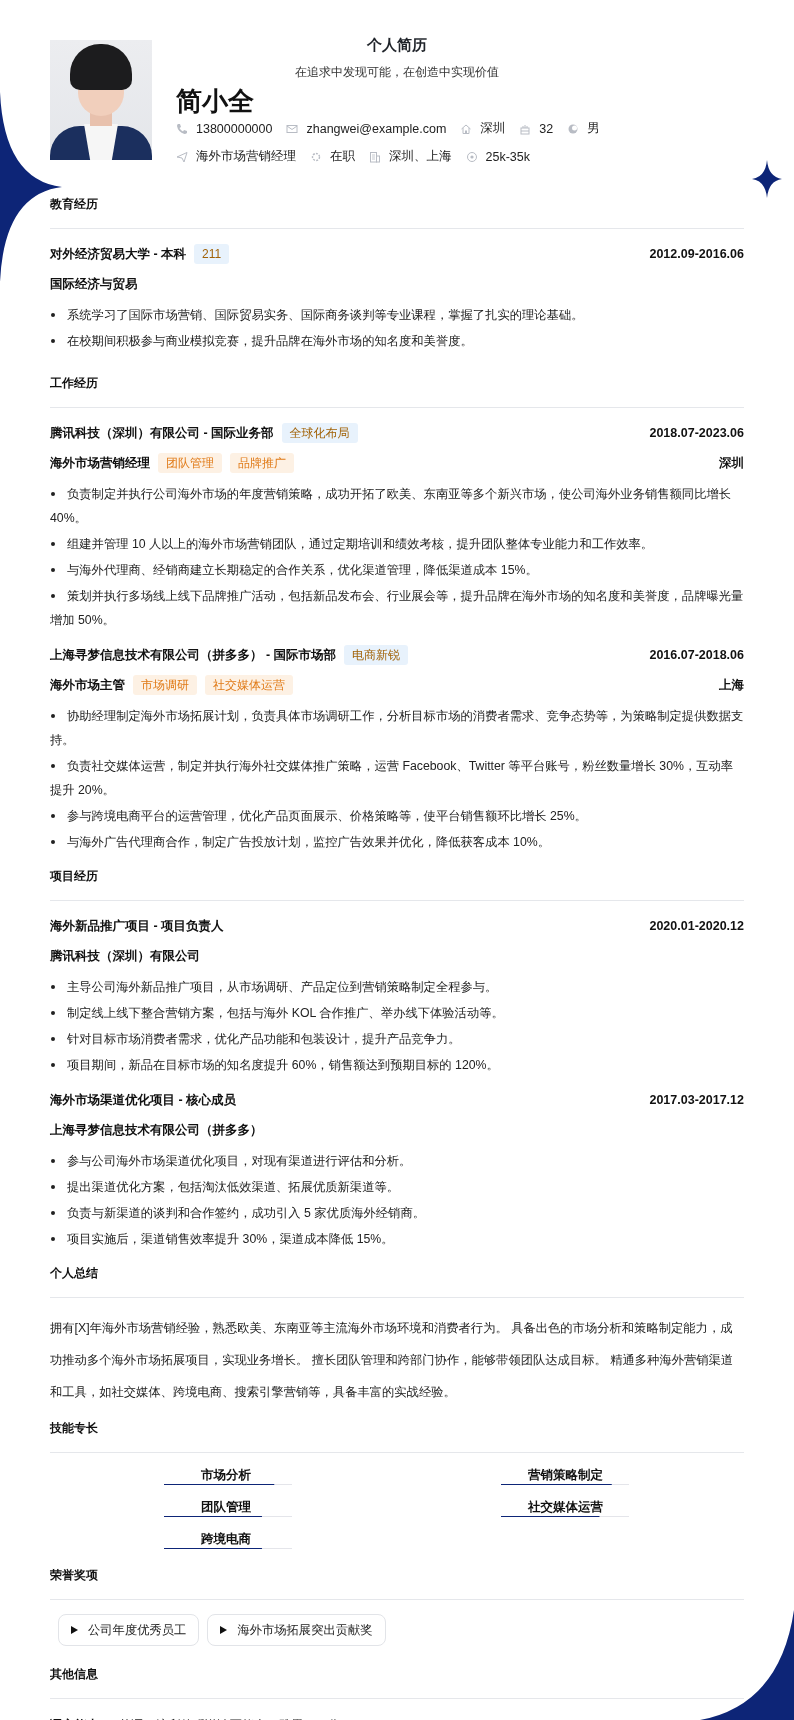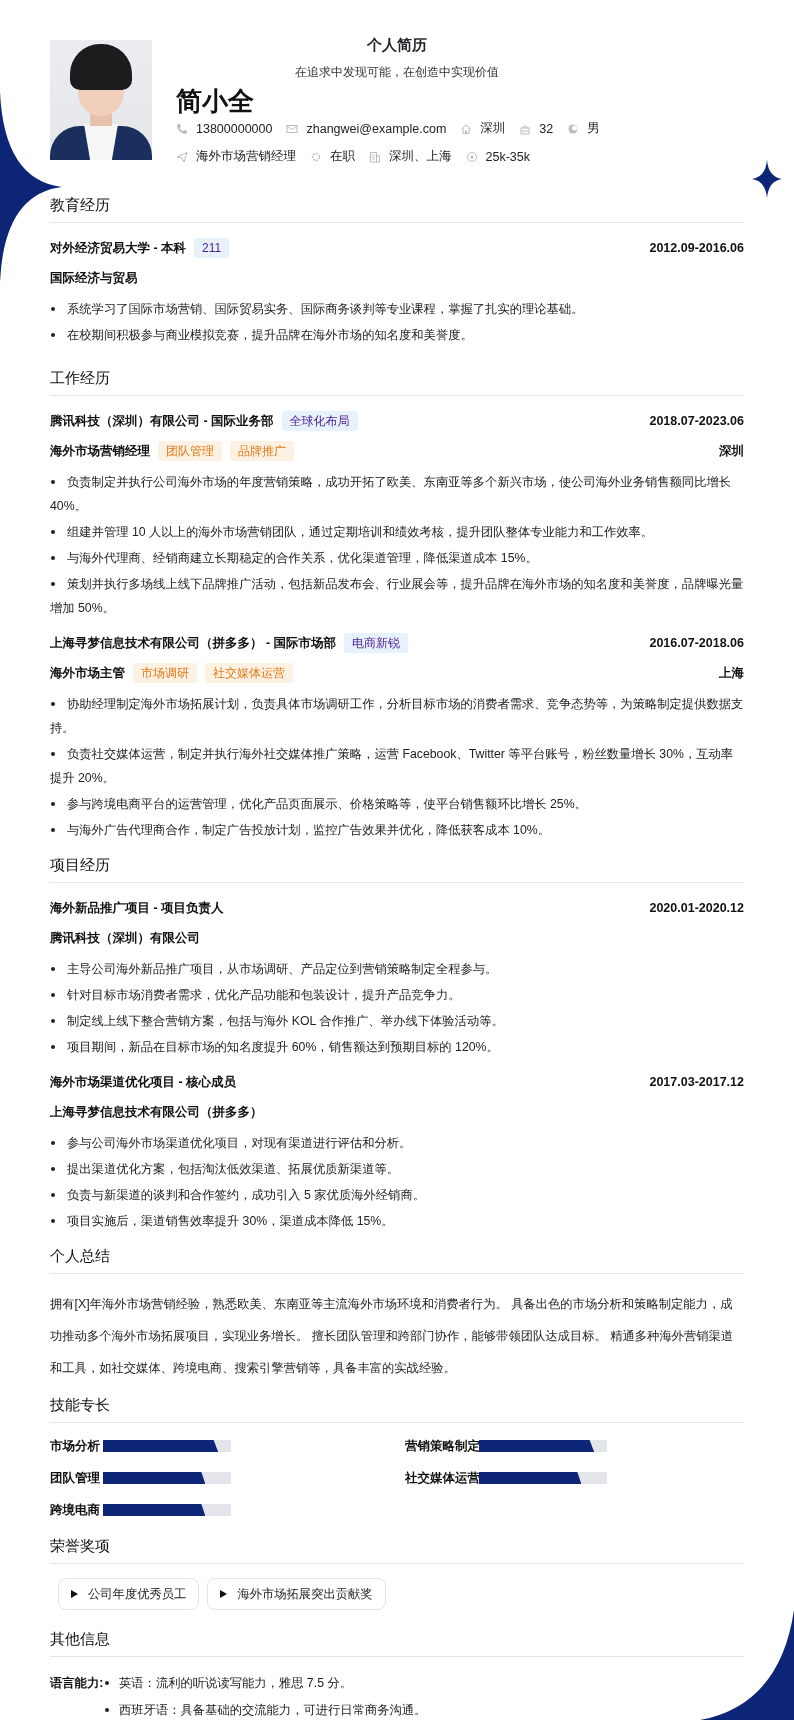--- a/index.html
+++ b/index.html
@@ -35,41 +35,41 @@
   .name { position: absolute; left: 126px; top: 84px; font-size: 26px; font-weight: 700; color: #111; }
   .info-row { position: absolute; left: 126px; display: flex; align-items: center; font-size: 12.5px; color: #222; }
   .info-row.r1 { top: 120px; }
   .info-row.r2 { top: 148px; }
   .info-item { display: flex; align-items: center; margin-right: 14px; }
   .info-icon { width: 12px; height: 12px; margin-right: 8px; color: #b8bcc4; display: inline-flex; }
   .info-icon svg { width: 12px; height: 12px; }
 
   .section { margin-top: 6px; }
   .section-title {
-    font-size: 15px; font-weight: 400; color: #111;
-    padding-bottom: 7px; border-bottom: 1px solid #e5e7eb; margin-bottom: 14px;
+    font-size: 12px; font-weight: 700; color: #111;
+    padding-bottom: 15px; border-bottom: 1px solid #e5e7eb; margin-bottom: 14px;
   }
   .entry { margin-bottom: 12px; }
   .row { display: flex; justify-content: space-between; align-items: center; height: 22px; margin-bottom: 8px; }
   .row-left { display: flex; align-items: center; }
   .strong { font-weight: 700; font-size: 12.5px; color: #111; }
   .date { font-weight: 700; font-size: 12.5px; color: #111; }
   .tag { display: inline-block; font-size: 12px; padding: 2px 8px; margin-left: 8px; border-radius: 3px; line-height: 16px; }
-  .tag.blue { background: #e8f2fc; color: #4c1d95; }
+  .tag.blue { background: #e8f2fc; color: #a16207; }
   .tag.orange { background: #fdf1e4; color: #e07a17; }
   .bullets { list-style: none; }
   .bullets li { position: relative; padding-left: 17px; line-height: 24px; font-size: 12.3px; color: #222; margin-bottom: 2px; }
   .bullets li::before { content: ""; position: absolute; left: 1px; top: 10px; width: 4px; height: 4px; border-radius: 50%; background: #222; }
   .bullets li.wrap { padding-left: 0; text-indent: 17px; }
   .bullets li.wrap::before { left: 1px; }
 
   .summary { font-size: 12.3px; line-height: 32px; color: #222; margin-bottom: 12px; }
 
   .skills { display: grid; grid-template-columns: 355px 320px; row-gap: 14px; margin-bottom: 18px; }
-  .skill { display: flex; align-items: center; height: 18px; }
+  .skill { display: flex; align-items: center; height: 18px; flex-direction: column; }
   .skill-label { font-size: 12.5px; color: #111; font-weight: 600; margin-right: 8px; white-space: nowrap; }
   .skill-bar { width: 128px; height: 12px; background: #e4e5ea; position: relative; overflow: hidden; }
   .skill-fill { position: absolute; left: 0; top: 0; height: 12px; background: #0d2577; clip-path: polygon(0 0, 96% 0, 100% 100%, 0 100%); }
 
   .awards { display: flex; gap: 8px; margin-bottom: 20px; padding-left: 8px; }
   .award { display: flex; align-items: center; height: 32px; padding: 0 12px; border: 1px solid #e2e4e8; border-radius: 8px; font-size: 12.3px; color: #222; background: #fff; }
   .award .tri { width: 0; height: 0; border-left: 7px solid #111; border-top: 4.5px solid transparent; border-bottom: 4.5px solid transparent; margin-right: 10px; }
 
   .other { display: flex; font-size: 12.3px; color: #222; }
   .other-label { font-weight: 700; color: #111; width: 52px; line-height: 24px; white-space: nowrap; }
@@ -268,22 +268,22 @@
     <div class="entry">
       <div class="row">
         <span class="strong">海外新品推广项目 - 项目负责人</span>
         <span class="date">2020.01-2020.12</span>
       </div>
       <div class="row">
           <span class="strong">腾讯科技（深圳）有限公司</span>
         </div>
       <ul class="bullets">
         <li>主导公司海外新品推广项目，从市场调研、产品定位到营销策略制定全程参与。</li>
+        <li>制定线上线下整合营销方案，包括与海外 KOL 合作推广、举办线下体验活动等。</li>
         <li>针对目标市场消费者需求，优化产品功能和包装设计，提升产品竞争力。</li>
-        <li>制定线上线下整合营销方案，包括与海外 KOL 合作推广、举办线下体验活动等。</li>
         <li>项目期间，新品在目标市场的知名度提升 60%，销售额达到预期目标的 120%。</li>
       </ul>
     </div>
 
     <div class="entry">
       <div class="row">
         <span class="strong">海外市场渠道优化项目 - 核心成员</span>
         <span class="date">2017.03-2017.12</span>
       </div>
       <div class="row">

